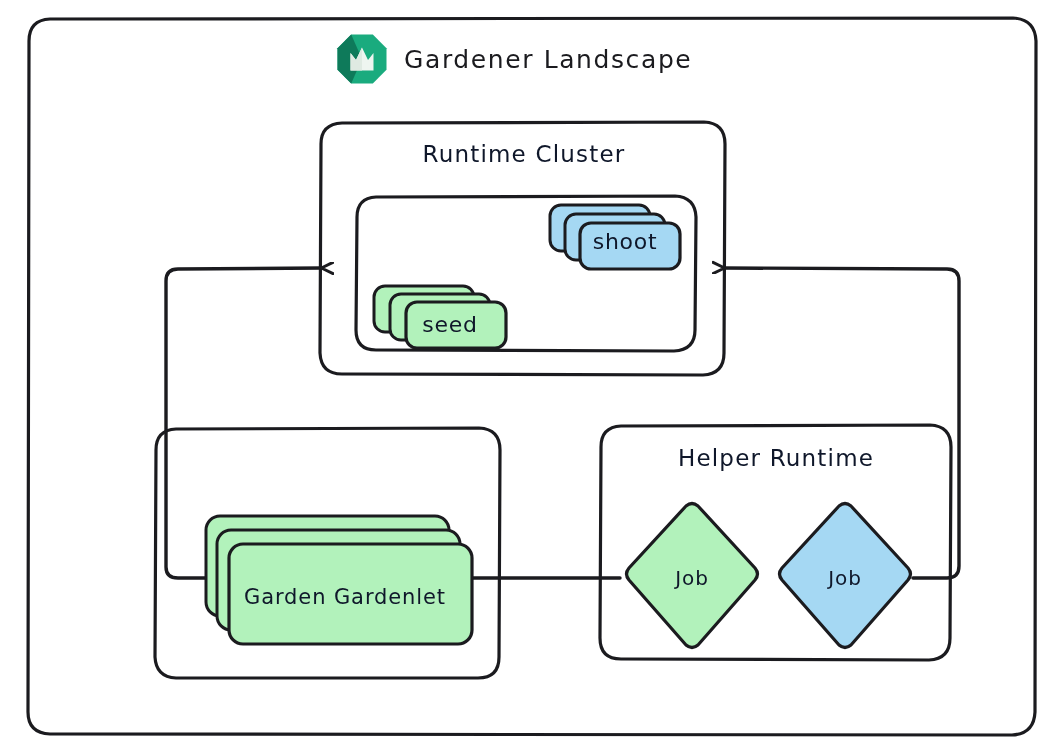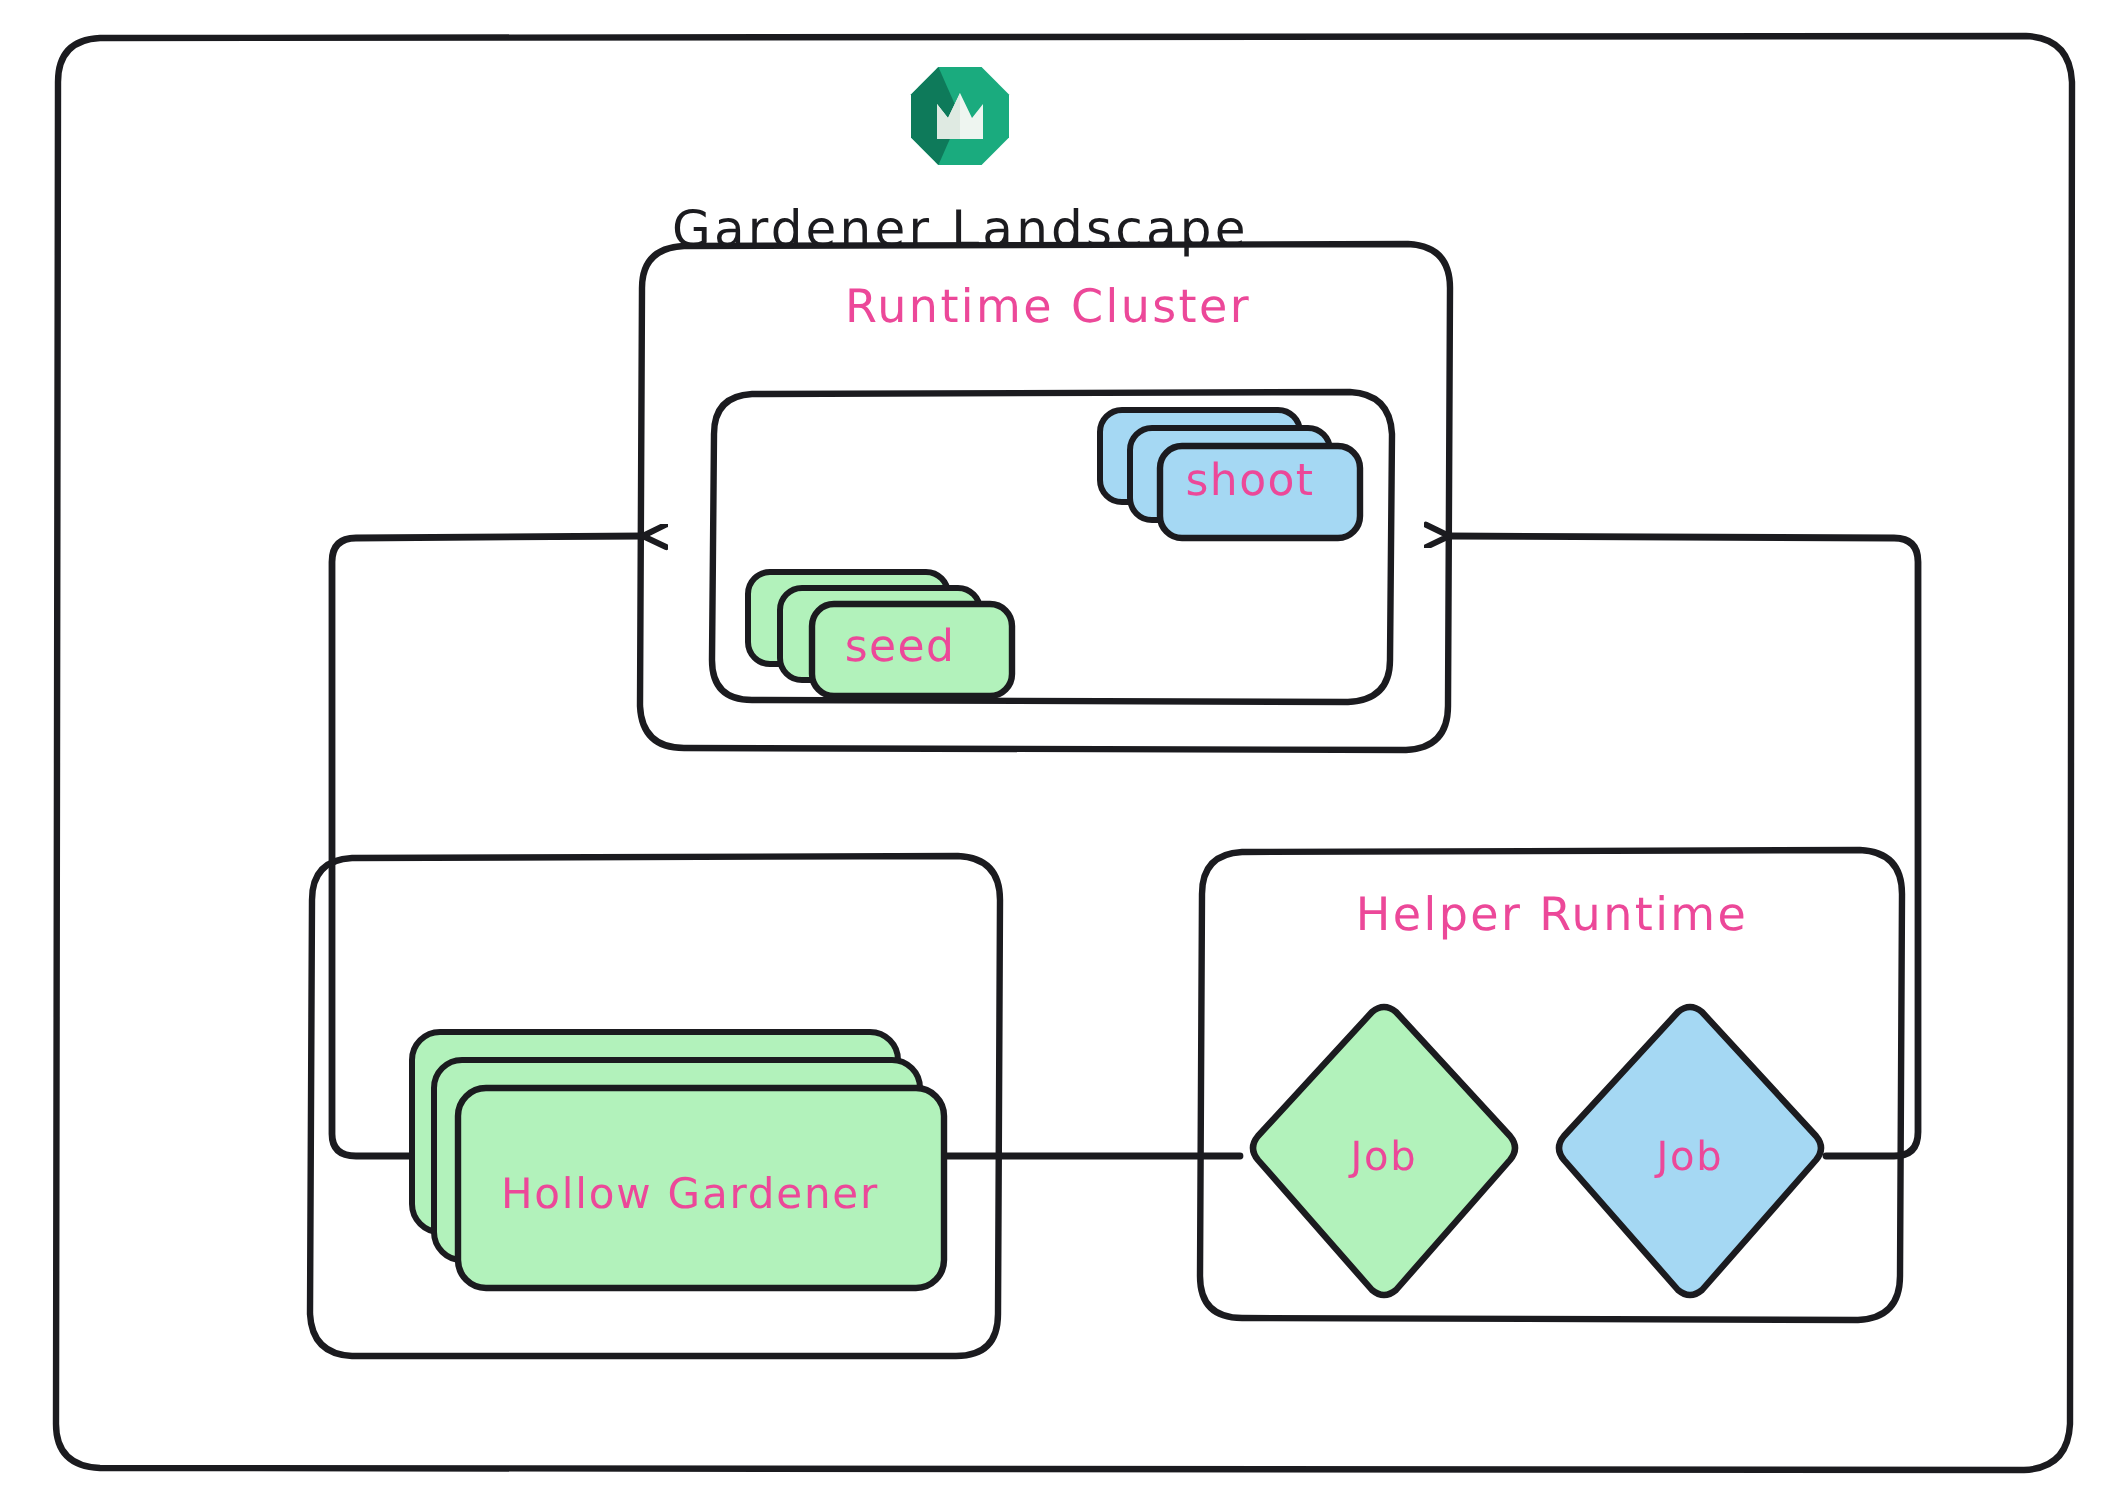--- a/index.html
+++ b/index.html
@@ -47,21 +47,21 @@
   }
   .node-shape-back {
     stroke: #1b1b1f;
     stroke-width: 3.0;
     stroke-linejoin: round;
     stroke-linecap: round;
   }
   
   .lbl {
     position: absolute;
-    color: #ec4899;
+    color: #0f172a;
     white-space: nowrap;
     font-family: "DejaVu Sans", sans-serif;
     letter-spacing: 0.5px;
     transform: translate(-50%, -50%);
     text-align: center;
     pointer-events: none;
   }
   .lbl-cluster {
     font-size: 23px;
     letter-spacing: 1.2px;
@@ -80,21 +80,20 @@
   }
   
   #header-row {
     position: absolute;
     left: 336px;
     top: 32px;
     height: 54px;
     display: flex;
     align-items: center;
     gap: 16px;
-    flex-direction: column;
   }
   #logo-wrap {
     width: 52px;
     height: 52px;
     position: relative;
     flex: 0 0 auto;
   }
   #logo-wrap svg { display: block; }
   #header-title {
     font-size: 25px;
@@ -197,19 +196,19 @@
   <div class="lbl lbl-cluster" style="left:524px; top:154px;">Runtime Cluster</div>
 
 
 
   <div class="lbl lbl-cluster" style="left:776px; top:458px;">Helper Runtime</div>
 
   <div class="lbl lbl-card" style="left:625px; top:241px;">shoot</div>
 
   <div class="lbl lbl-card" style="left:450px; top:324px;">seed</div>
 
-  <div class="lbl lbl-card-big" style="left:345px; top:597px;">Hollow Gardener</div>
+  <div class="lbl lbl-card-big" style="left:345px; top:597px;">Garden Gardenlet</div>
 
   <div class="lbl lbl-diamond" style="left:692px; top:578px;">Job</div>
 
   <div class="lbl lbl-diamond" style="left:845px; top:578px;">Job</div>
 
 </div>
 
 </body></html>

